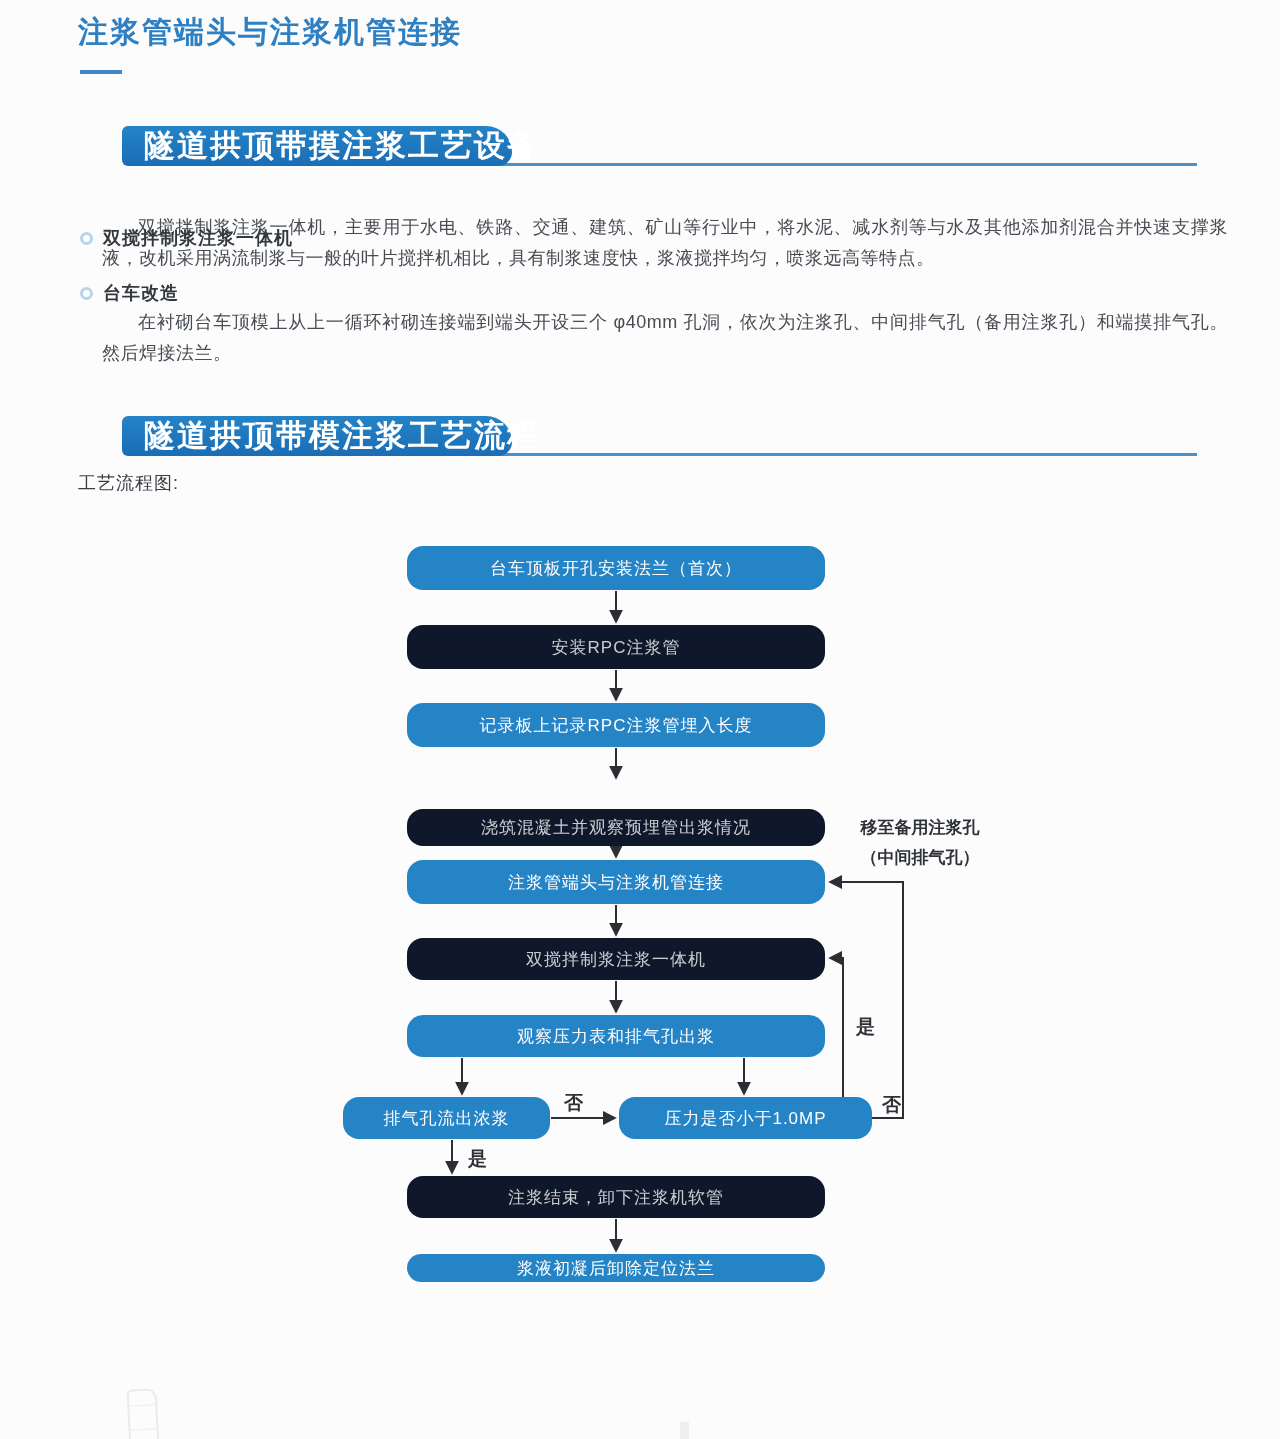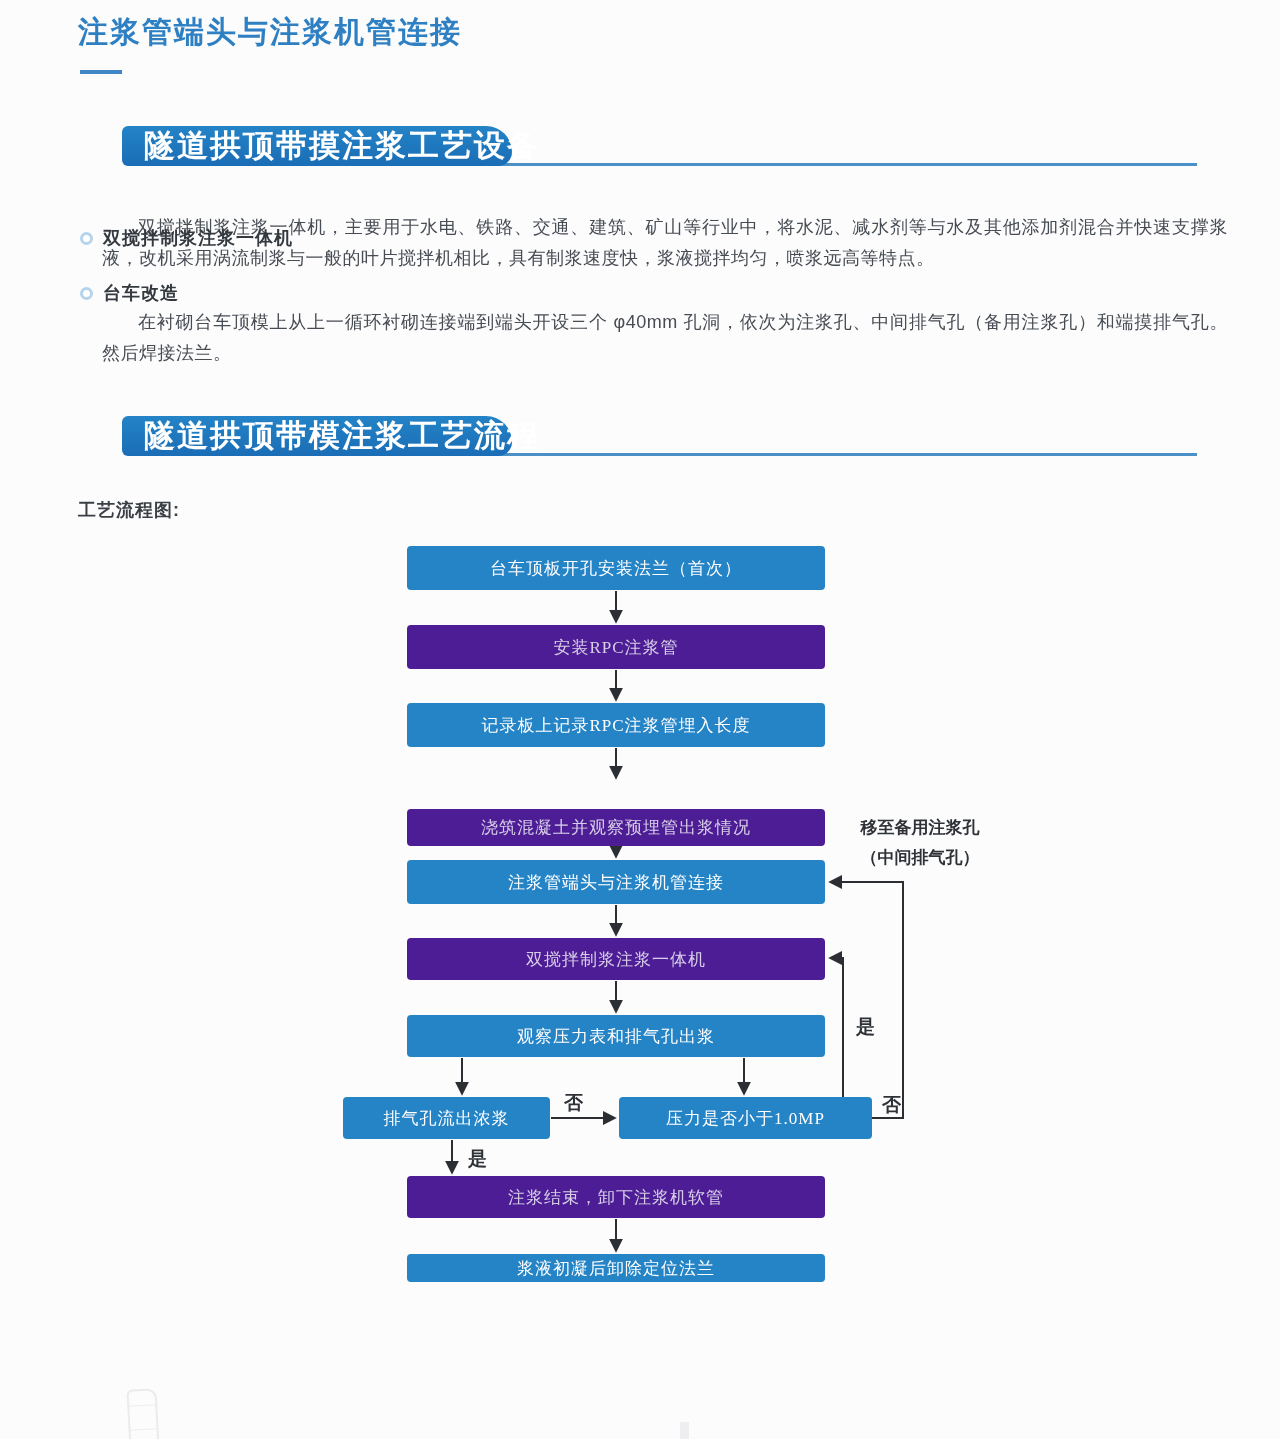--- a/index.html
+++ b/index.html
@@ -38,30 +38,29 @@
     background:#ffffff; flex:0 0 auto;
   }
   .item-heading { font-size:18px; font-weight:bold; color:#34393f; letter-spacing:1px; }
   .para {
     position:absolute; left:78px; width:1126px;
     font-size:18px; line-height:31px; letter-spacing:0.5px;
     text-align:justify; text-indent:2em; color:#474c53;margin-left:24px;
   }
   .flow-label {
     position:absolute; left:78px; top:471px;
-    font-size:18px; font-weight:bold; color:#3a3f45; letter-spacing:1px;margin-top:27px;
+    font-size:18px; font-weight:normal; color:#3a3f45; letter-spacing:1px;
   }
   .flow-node {
     position:absolute; display:flex; align-items:center; justify-content:center;
-    border-radius:4px; font-size:17px; letter-spacing:1px; z-index:2;
+    border-radius:16px; font-size:17px; letter-spacing:1px; z-index:2;
     white-space:nowrap;
-    font-family:Liberation Serif, serif;
   }
   .flow-node.blue { background:#2584c6; color:#ffffff; }
-  .flow-node.gray { background:#4c1d95; color:rgba(255,255,255,0.78); }
+  .flow-node.gray { background:#0f172a; color:rgba(255,255,255,0.78); }
   .connectors { position:absolute; left:0; top:0; z-index:1; }
   .edge-label {
     position:absolute; font-size:19px; font-weight:bold; color:#2e3237; z-index:3;
   }
   .annotation {
     position:absolute; left:838px; top:813px; width:164px; text-align:center;
     font-size:17px; font-weight:bold; color:#2e3237; line-height:30px; z-index:3;
   }
   .wm-building {
     position:absolute; left:128px; top:1389px; width:30px; height:60px;

